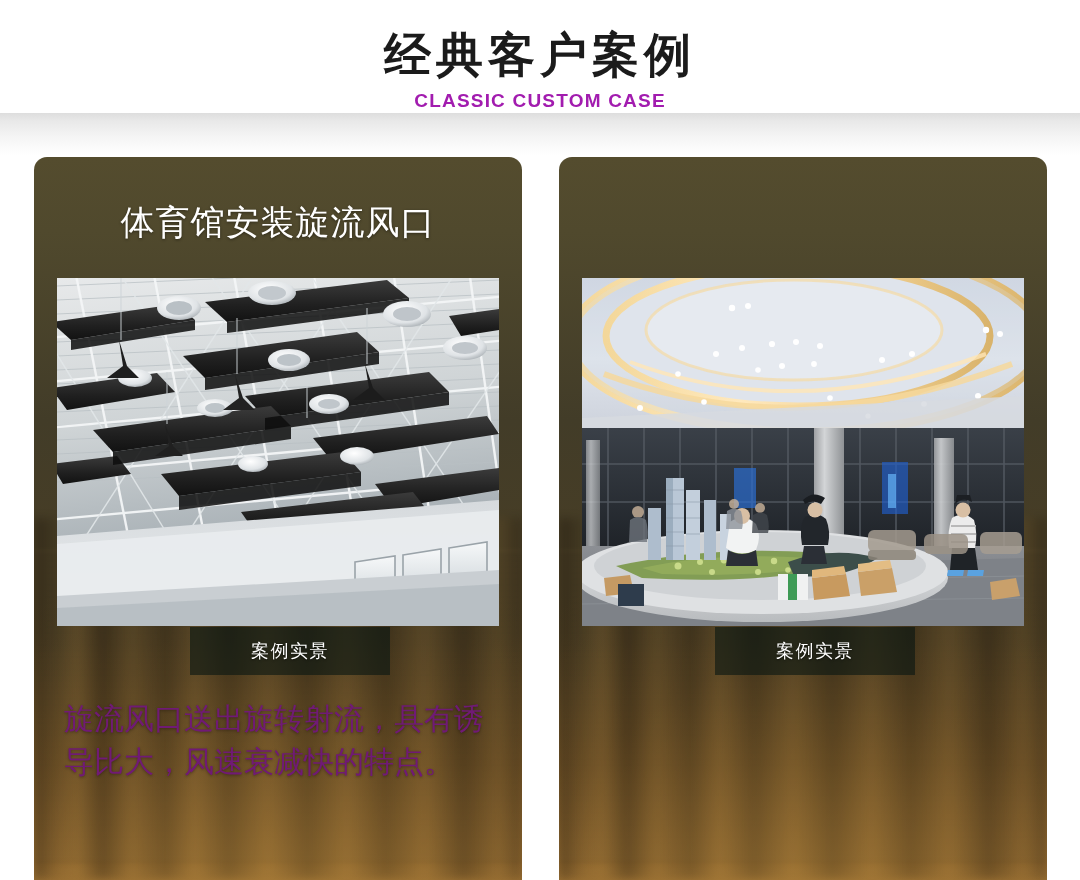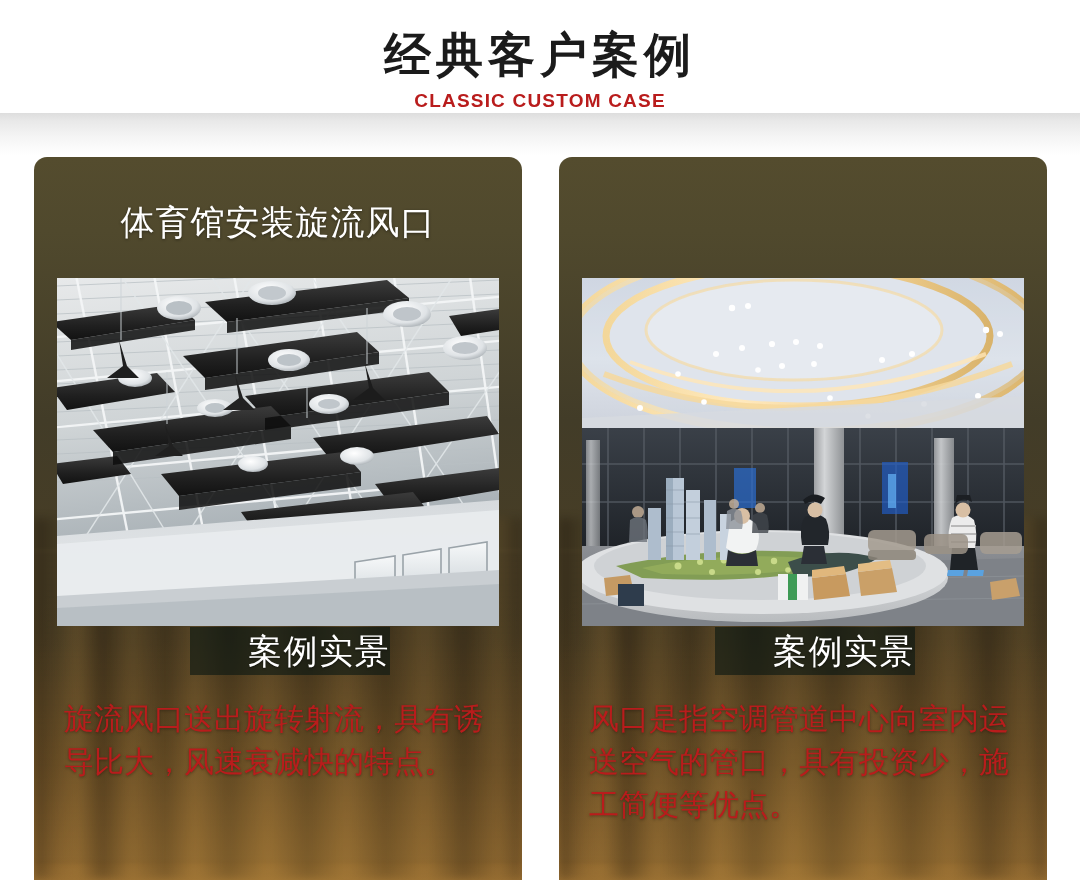--- a/index.html
+++ b/index.html
@@ -30,21 +30,21 @@
     font-weight: 700;
     color: #1b1b1b;
     letter-spacing: 5px;
     line-height: 62px;
     margin: 0;
     font-family: "Liberation Sans", "DejaVu Sans", sans-serif;
   }
   .header-title-en {
     font-size: 19px;
     font-weight: 600;
-    color: #b91c1c;
+    color: #a21caf;
     letter-spacing: 1.2px;
     line-height: 26px;
     margin: 2px 0 0 0;
   }
   .header-band {
     position: absolute;
     left: 0;
     top: 113px;
     width: 1080px;
     height: 42px;
@@ -169,34 +169,34 @@
   .photo-frame svg { display: block; width: 442px; height: 348px; }
 
   .photo-caption {
     position: absolute;
     left: 156px;
     top: 470px;
     width: 200px;
     height: 48px;
     background: rgba(10,22,18,0.62);
     color: #ffffff;
-    font-size: 34px;
+    font-size: 18px;
     font-weight: 500;
     letter-spacing: 1.5px;
     line-height: 48px;
-    text-align: right;
+    text-align: center;
     text-shadow: 0 1px 2px rgba(0,0,0,.5);
   }
 
   .card-desc {
     position: absolute;
     left: 30px;
     top: 540px;
     width: 432px;
-    color: #b91c1c;
+    color: #701a75;
     font-size: 30px;
     font-weight: 500;
     line-height: 43px;
     letter-spacing: 0px;
     text-shadow: 0 1px 3px rgba(0,0,0,.35);
   }
 </style>
 </head>
 <body>
 
@@ -579,17 +579,16 @@
             <rect x="286" y="252" width="48" height="22" rx="6" fill="#a49b8f"></rect>
             <rect x="342" y="256" width="44" height="20" rx="6" fill="#9b9286"></rect>
             <rect x="398" y="254" width="42" height="22" rx="6" fill="#a69d91"></rect>
             <rect x="286" y="272" width="48" height="10" rx="4" fill="#8c8478"></rect>
           </g>
         </svg>
       </div>
 
       <div class="photo-caption">案例实景</div>
 
-      <div class="card-desc">风口是指空调管道中心向室内运送空气的管口，具有投资少，施工简便等优点。</div>
     </div>
   </div>
 
 </div>
 
 </body></html>

